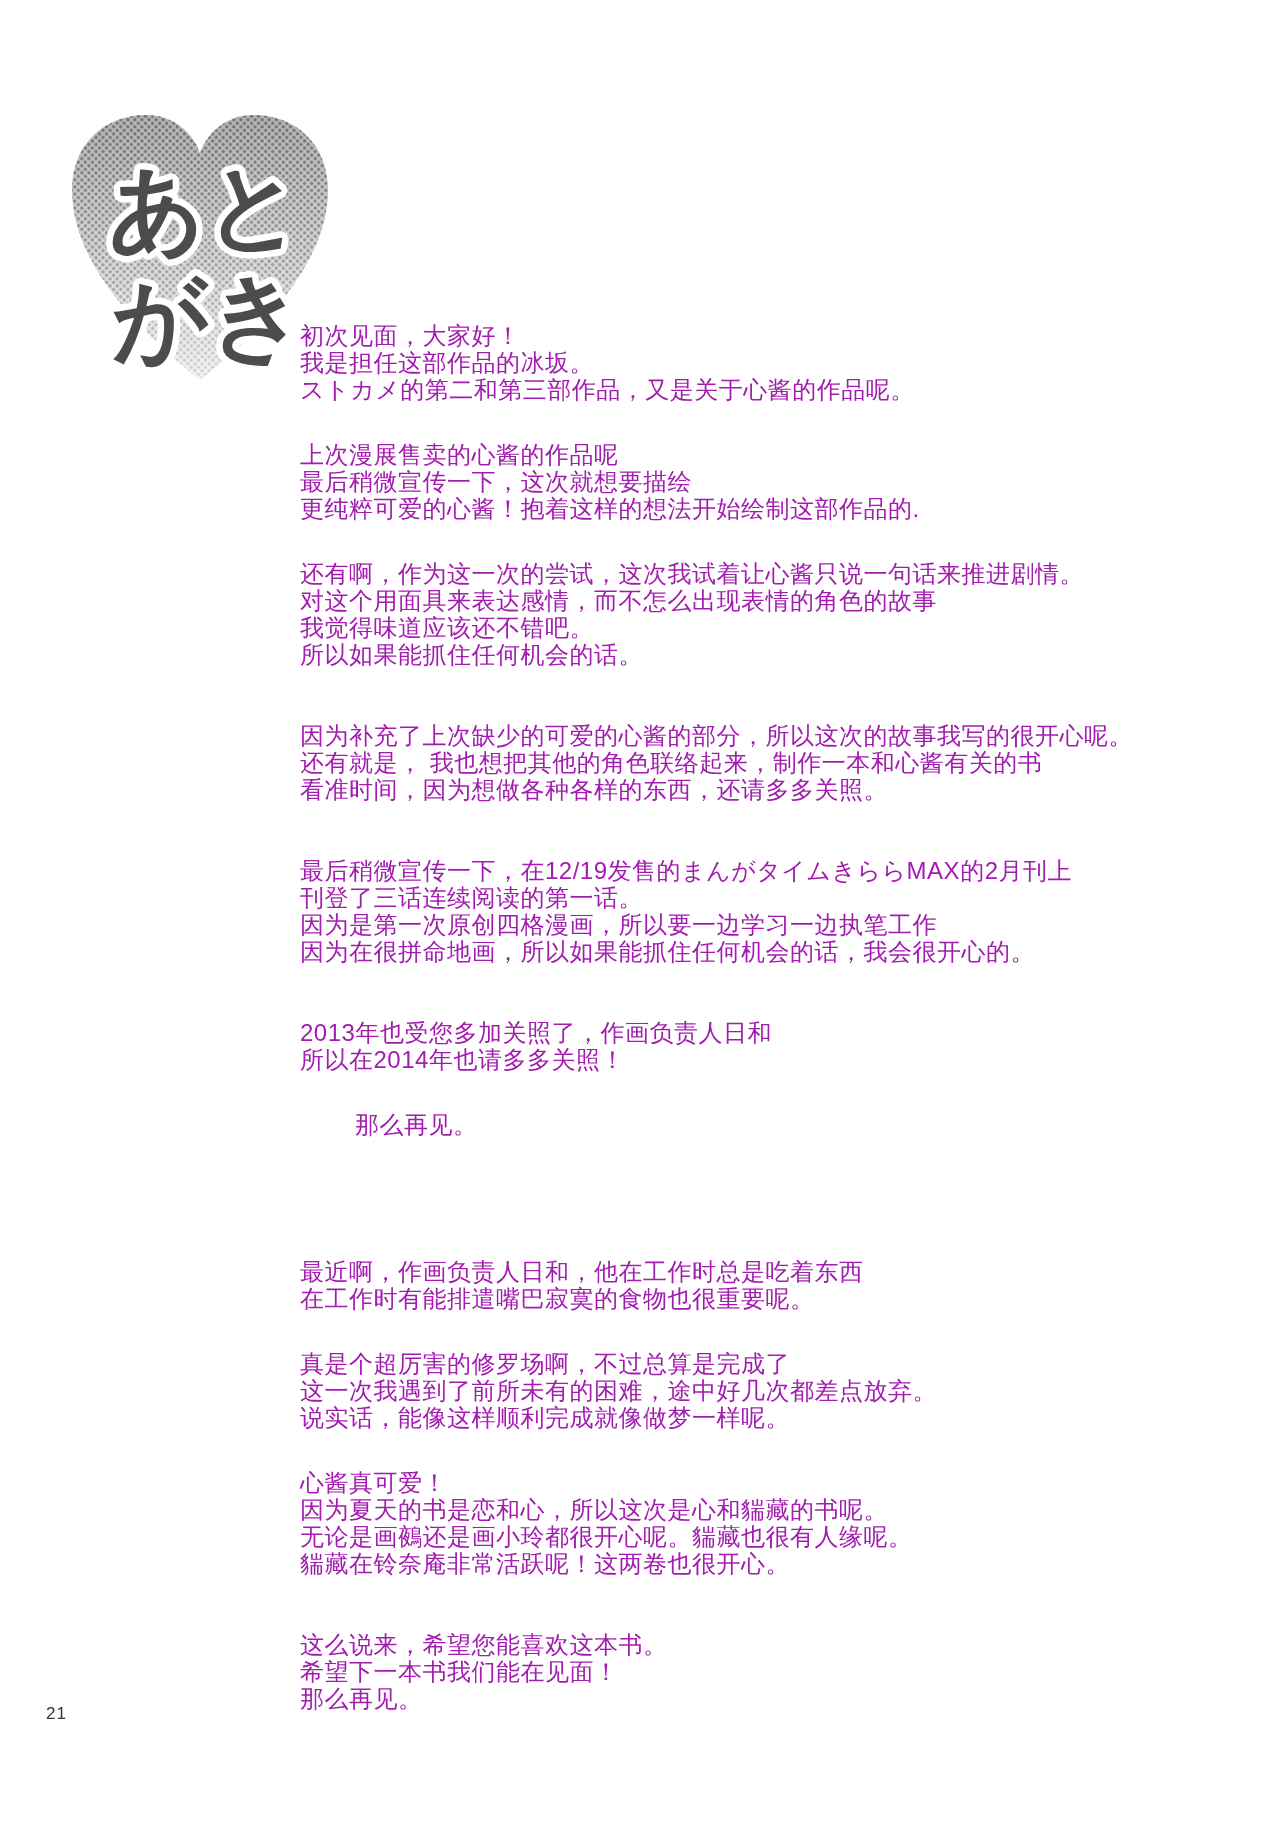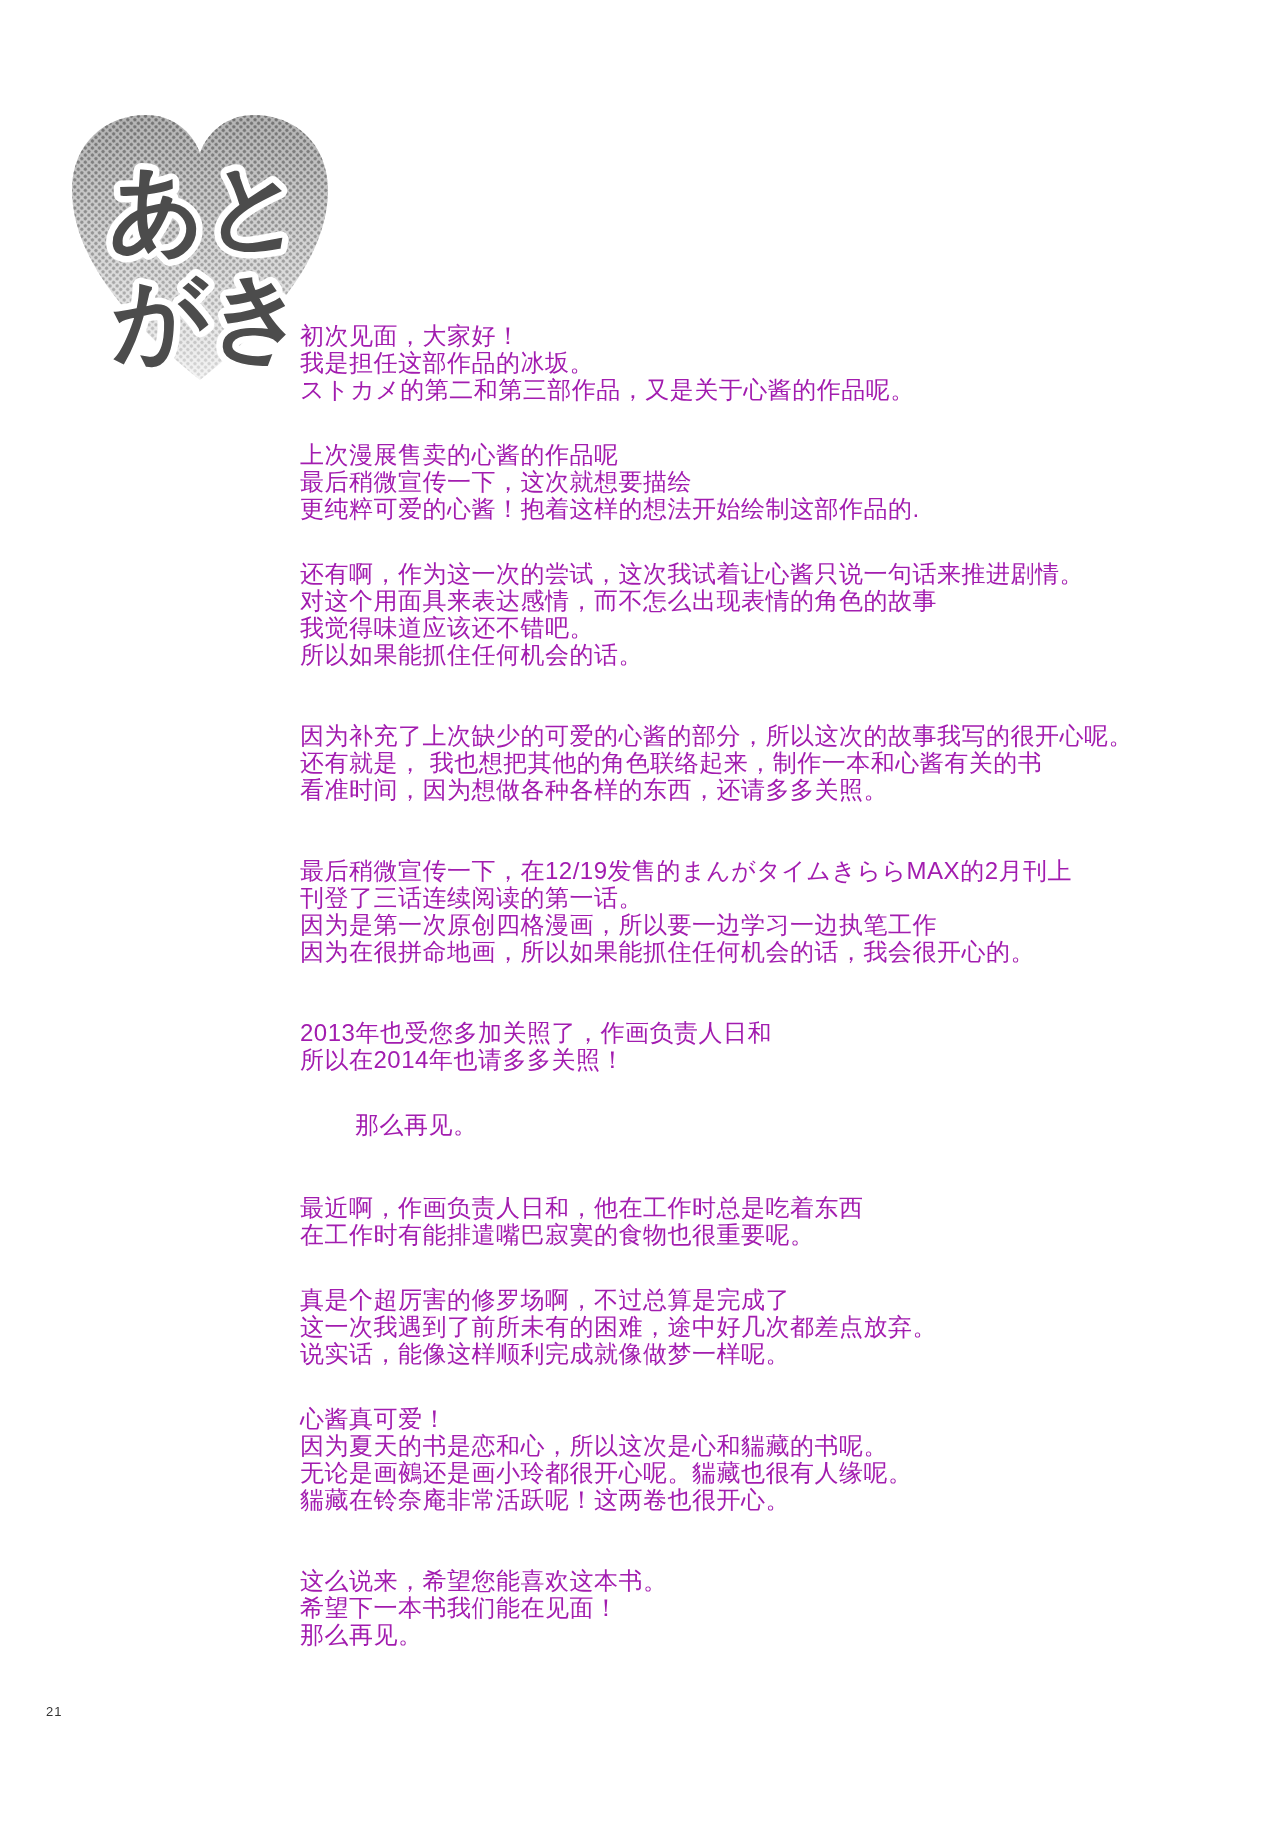--- a/index.html
+++ b/index.html
@@ -34,30 +34,30 @@
     line-height: 27px;
     letter-spacing: 0.5px;
     color: #a21caf;
   }
   .para { }
   .para + .para { margin-top: 38px; }
   .para:nth-child(4),
   .para:nth-child(5),
   .para:nth-child(6),
   .para:nth-child(11) { margin-top: 54px; }
-  .para:nth-child(8)  { margin-top: 56px; }
+  .para:nth-child(8)  { margin-top: 120px; }
   .para:nth-child(9)  { }
   .para.indent { padding-left: 55px; }
   .line { white-space: pre; }
 
   .page-number {
     position: absolute;
     left: 46px;
     top: 1704px;
-    font-size: 13px;
+    font-size: 17px;
     color: #333333;
     letter-spacing: 1px;
   }
 </style>
 </head>
 <body>
 
 <div class="page">
 
   <div class="heart-badge">

